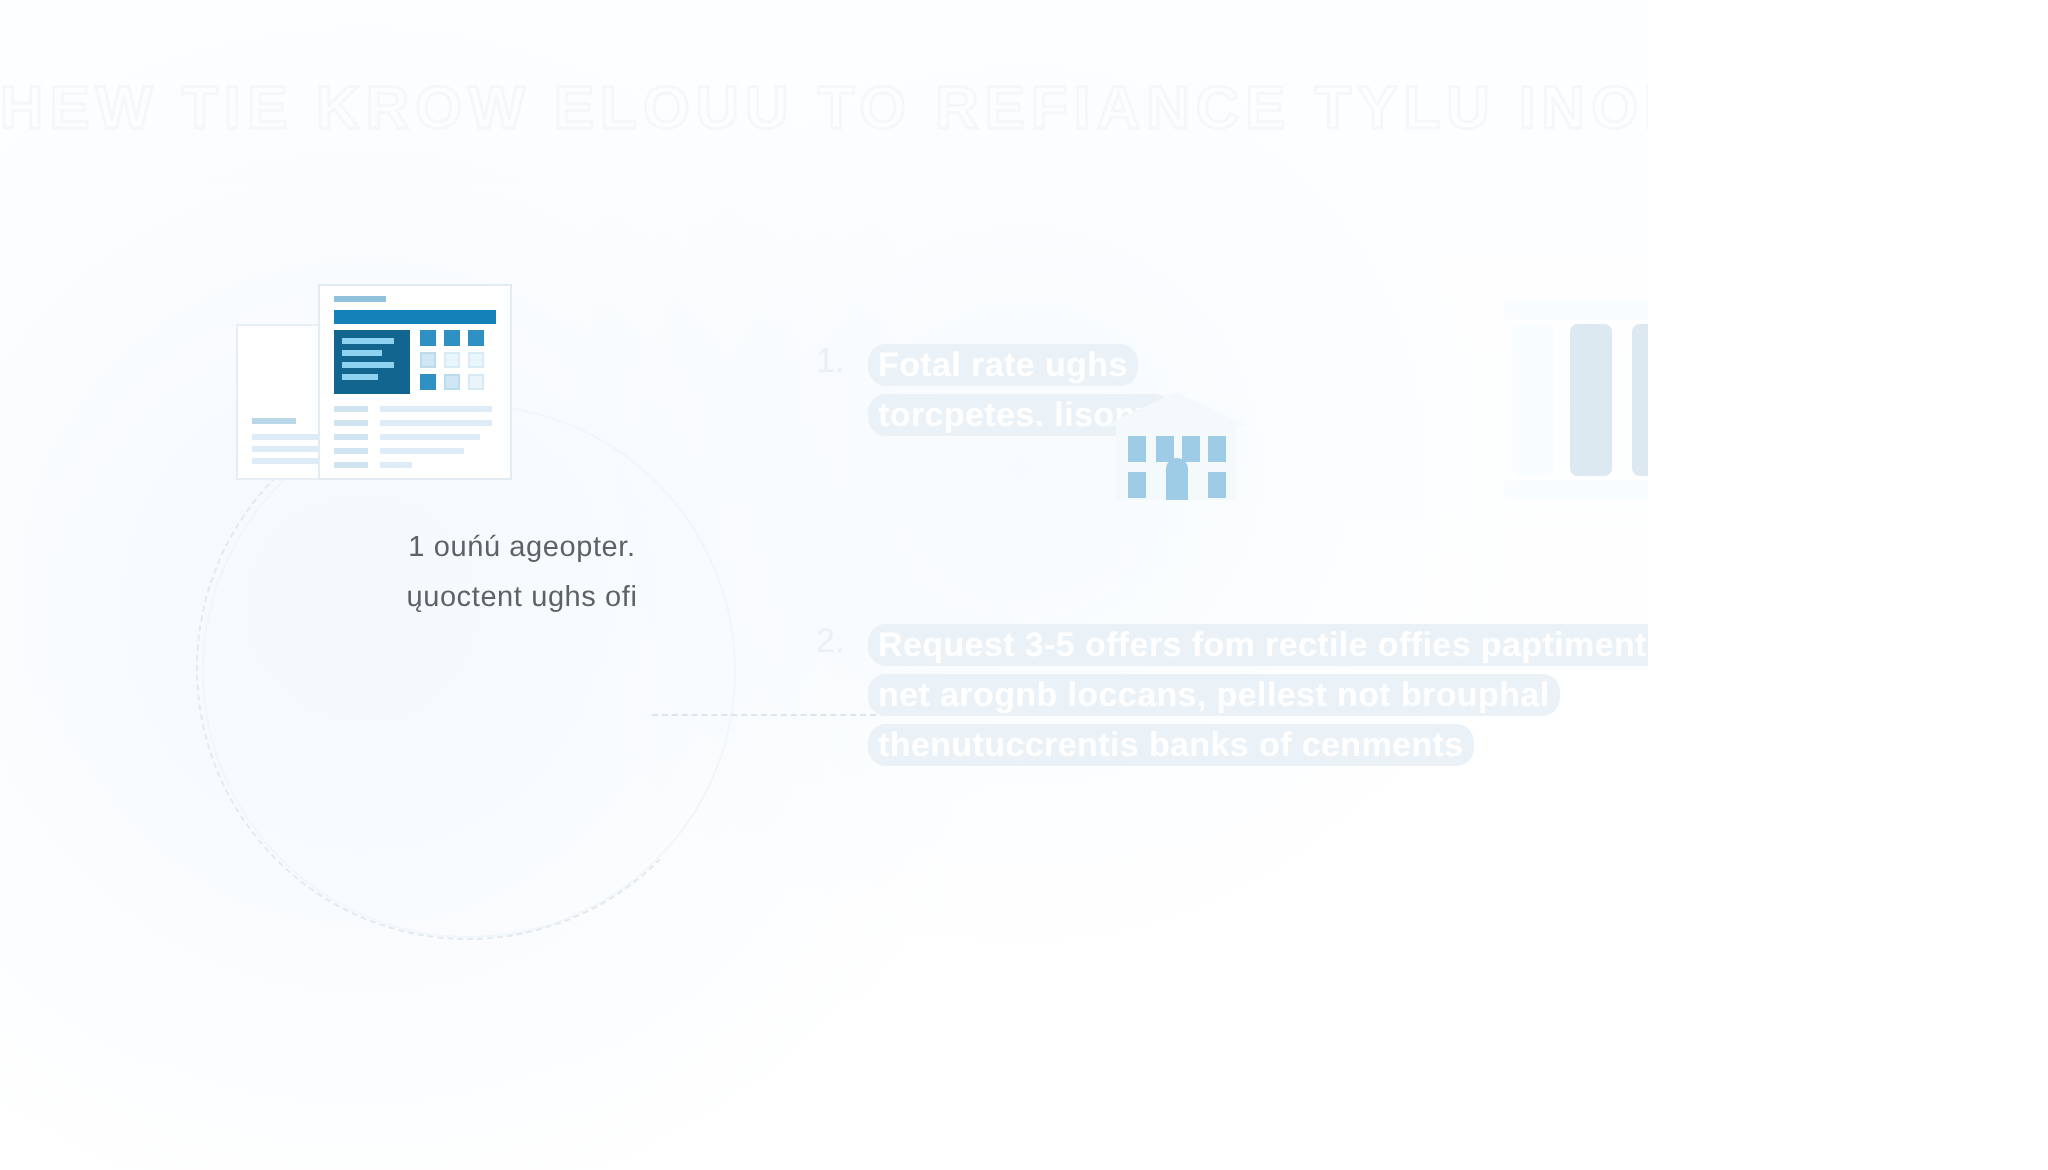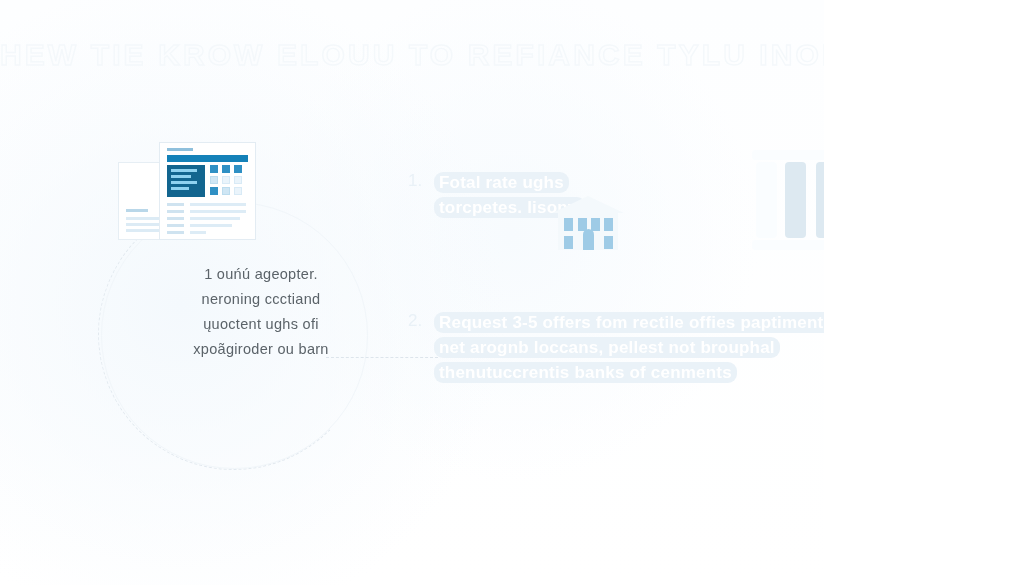--- a/index.html
+++ b/index.html
@@ -375,23 +375,21 @@
         <div class="row-ln" style="top:74px;width:50px;"></div>
         <div class="row-lbl" style="top:81px;"></div>
         <div class="row-ln" style="top:81px;width:42px;"></div>
         <div class="row-lbl" style="top:88px;"></div>
         <div class="row-ln" style="top:88px;width:16px;"></div>
       </div>
     </div>
 
     <div class="left-text">
       <div>1 ouńú ageopter.</div>
-      <div>neroning ccctiand</div>
       <div>ųuoctent ughs ofi</div>
-      <div>xpoãgiroder ou barn</div>
     </div>
   </div>
 
   <div class="item" id="item-1">
     <div class="item-num">1.</div>
     <div class="item-text"><span>Fotal rate ughs torcpetes. lisony.</span></div>
   </div>
 
   <div class="bank">
     <div class="roof"></div>

